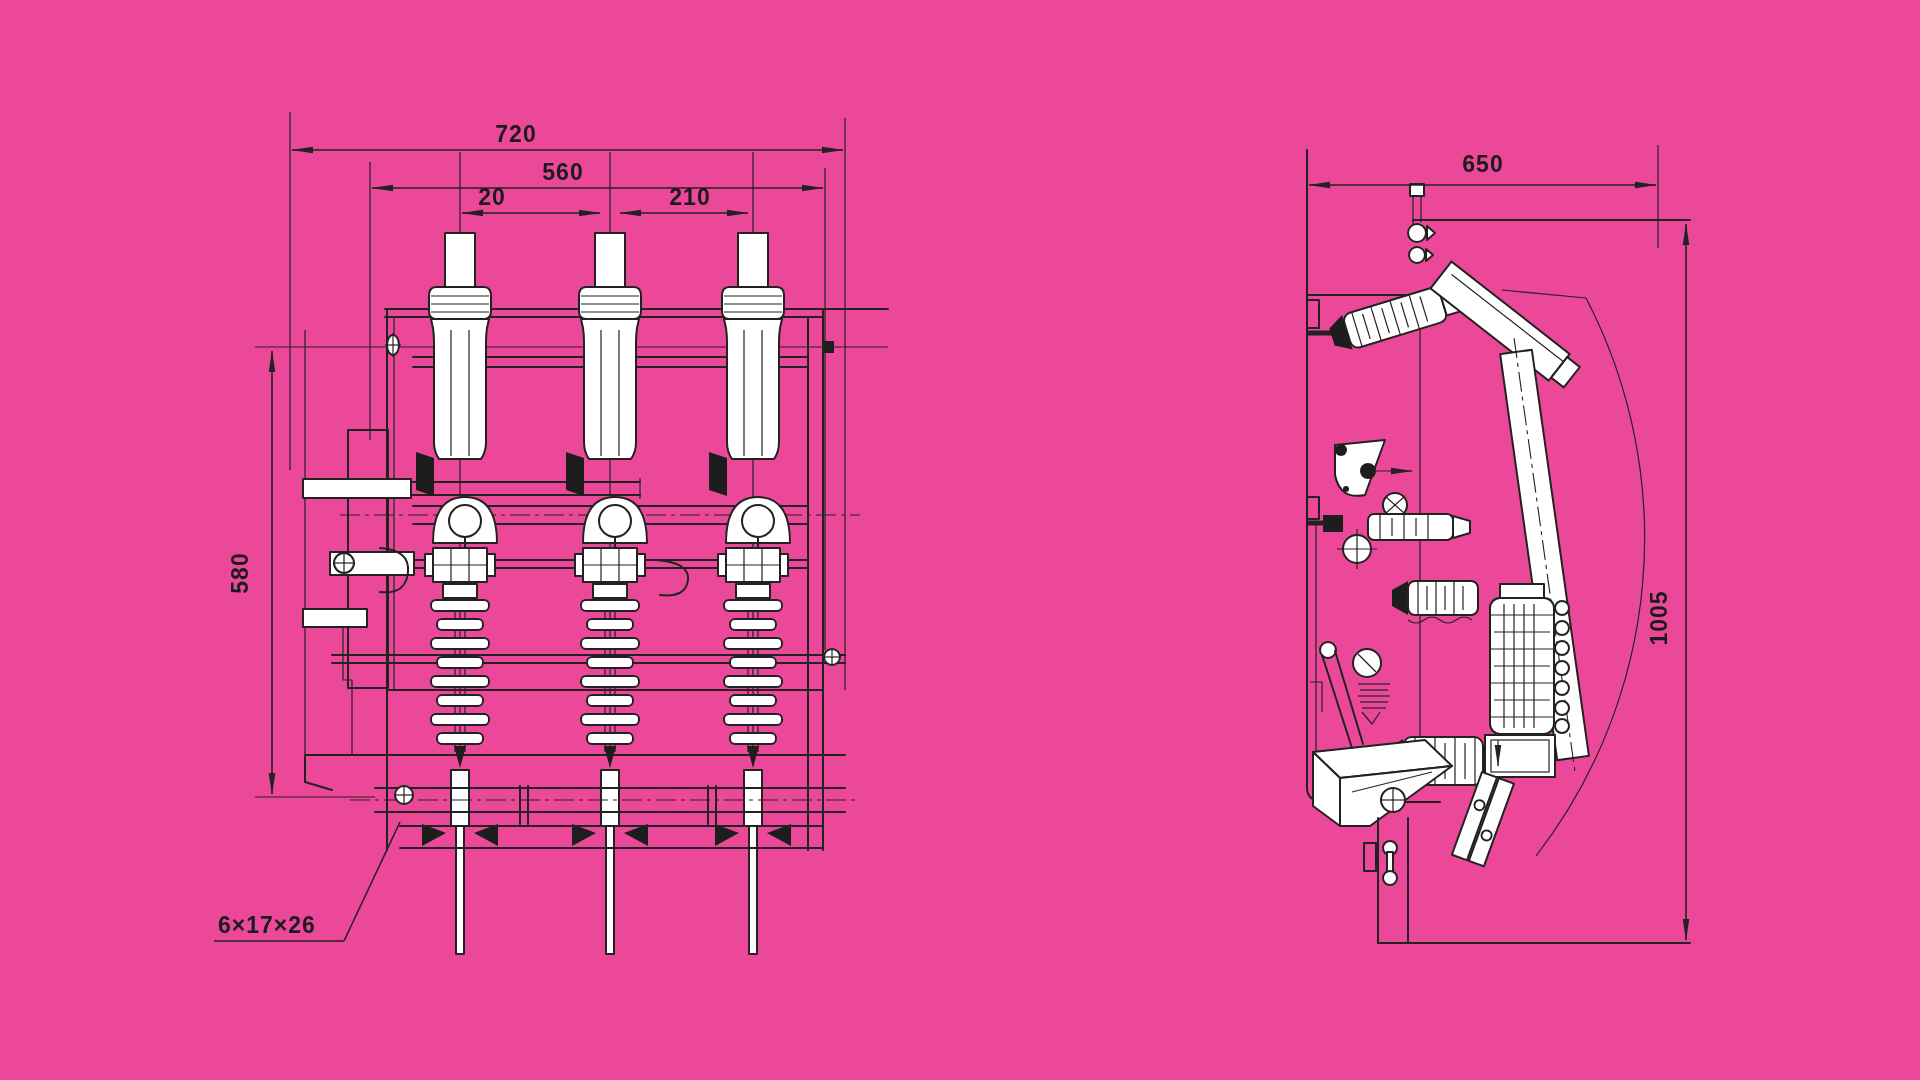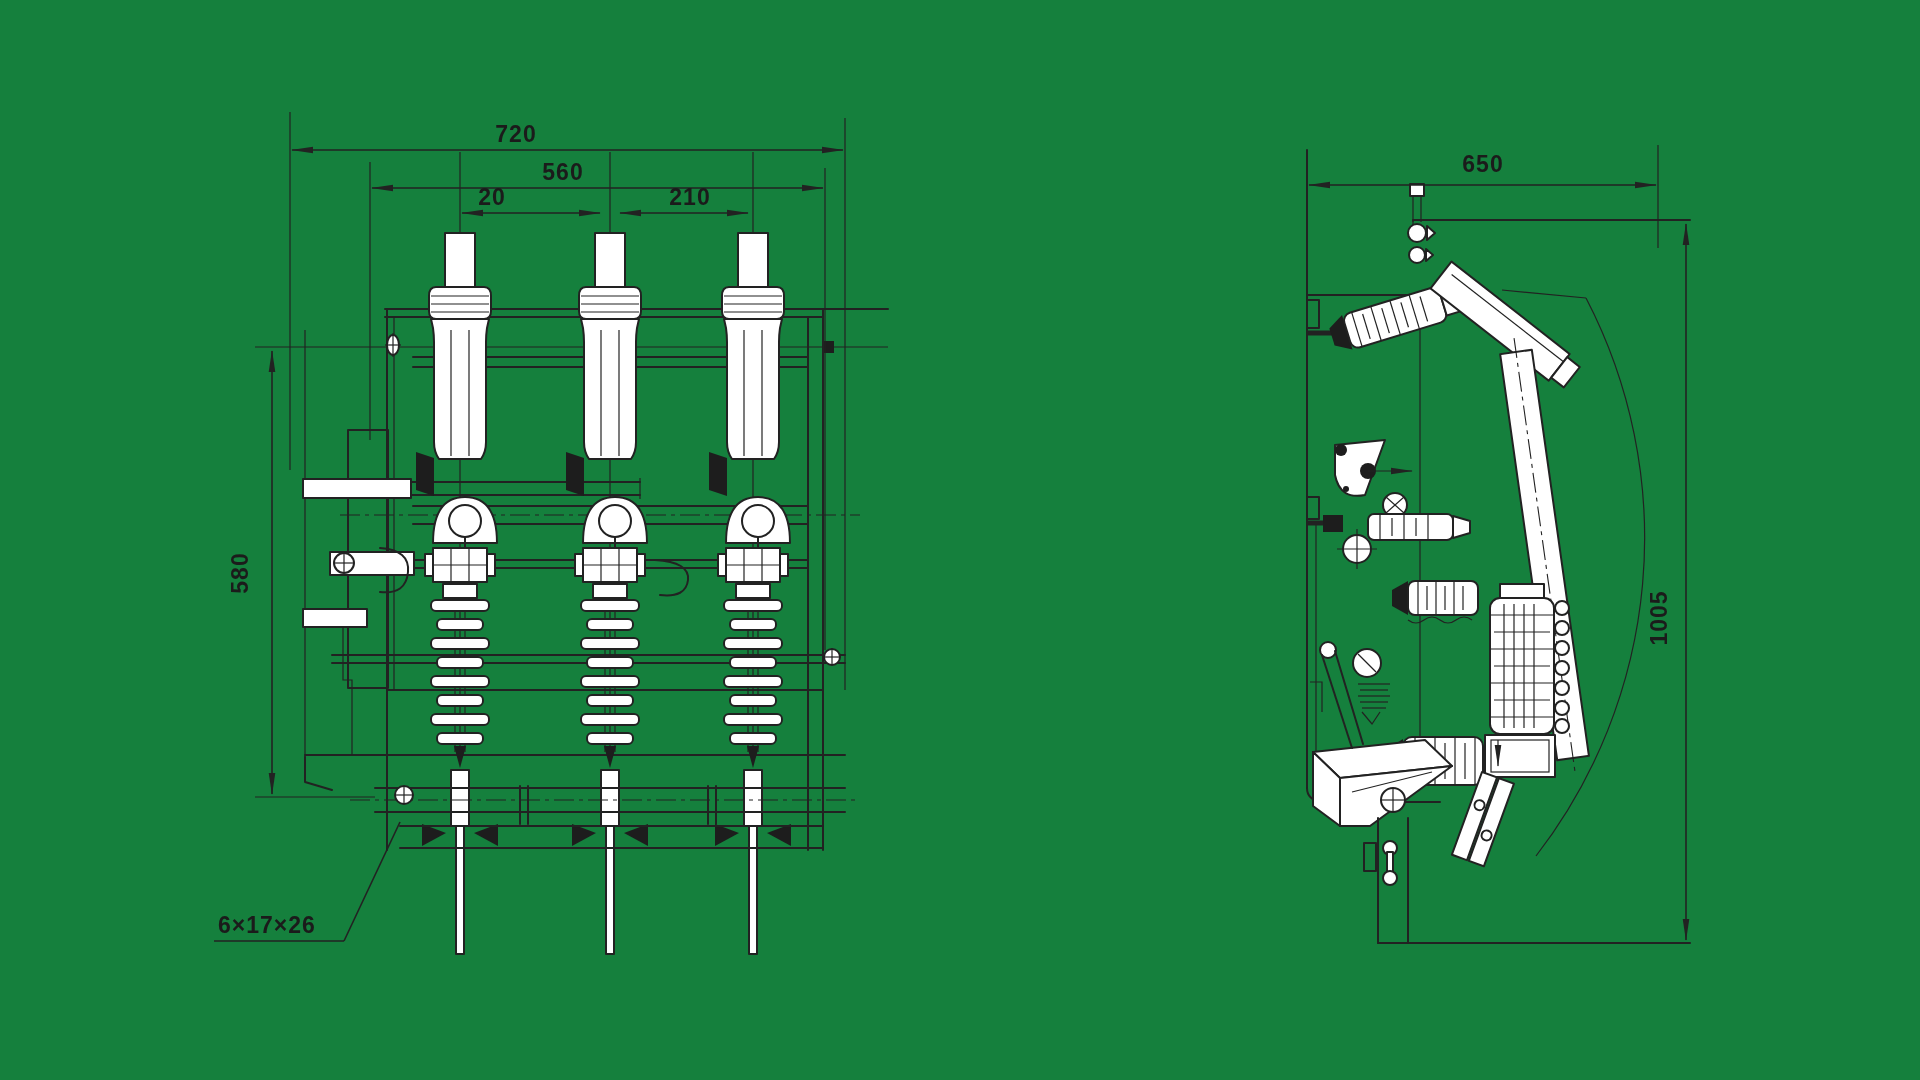--- a/index.html
+++ b/index.html
@@ -1,16 +1,16 @@
 <!DOCTYPE html>
 <html><head>
 <meta charset="utf-8">
 <style>
   html,body{margin:0;padding:0;background:#ffffff;}
-  .stage{position:relative;width:1920px;height:1080px;background:#15803d;overflow:hidden;
+  .stage{position:relative;width:1920px;height:1080px;background:#ec4899;overflow:hidden;
          font-family:"Liberation Sans",sans-serif;}
   svg{position:absolute;left:0;top:0;}
   .ln{stroke:#222;fill:none;stroke-width:2;stroke-linecap:round;stroke-linejoin:round;}
   .lnw{stroke:#222;fill:#fff;stroke-width:2;stroke-linejoin:round;}
   .thin{stroke:#222;fill:none;stroke-width:1.2;}
   .dim{stroke:#222;fill:none;stroke-width:1.6;}
   .cl{stroke:#222;fill:none;stroke-width:1.1;stroke-dasharray:20 5 4 5;}
   .blk{fill:#1d1d1d;stroke:none;}
   text{fill:#1b1b1b;font-family:"Liberation Sans",sans-serif;font-size:23px;font-weight:700;letter-spacing:1px;}
 </style>

